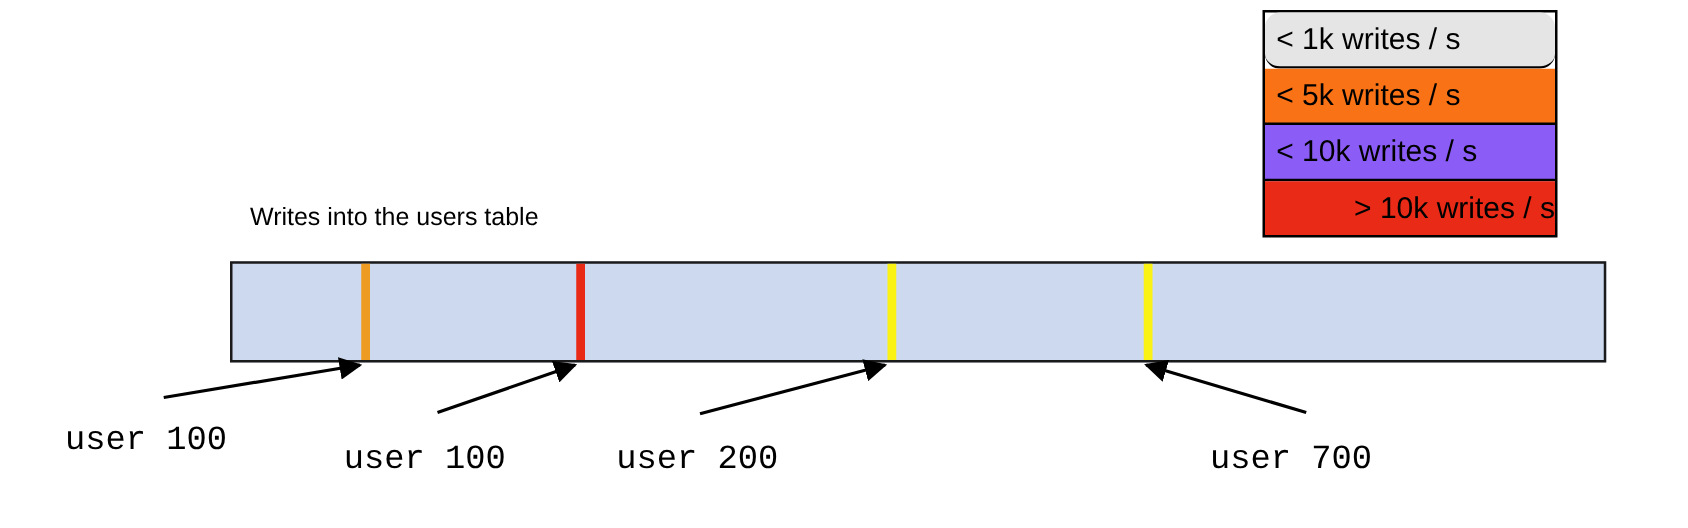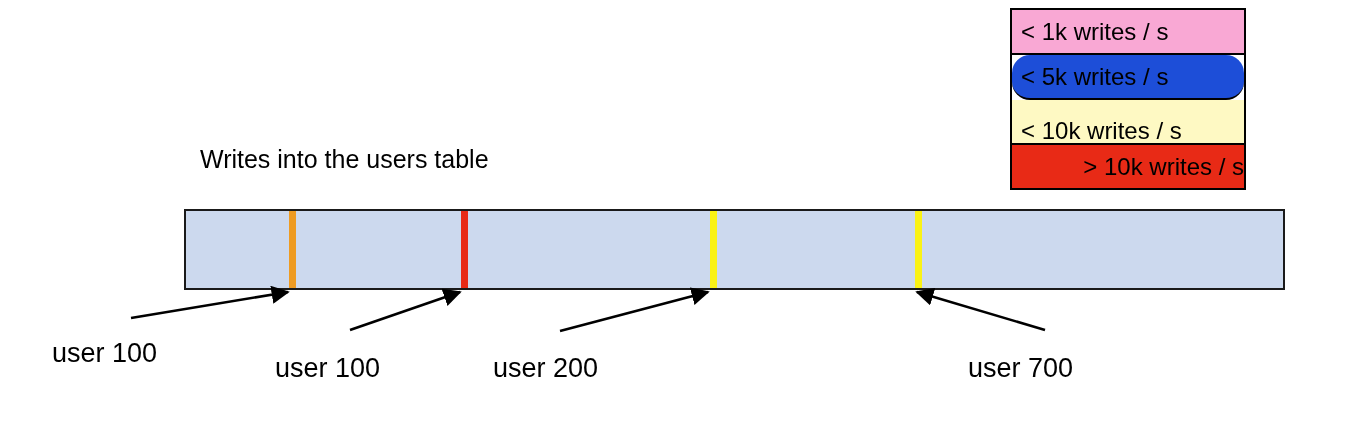--- a/index.html
+++ b/index.html
@@ -44,22 +44,22 @@
     font-size: 24px;
     line-height: 1;
     white-space: nowrap;
     letter-spacing: 0px;
   }
 
   
   #chart-title {
     position: absolute;
     left: 200px;
-    top: 147px;
-    font-size: 25px;
+    top: 164px;
+    font-size: 20px;
     line-height: 1;
     white-space: nowrap;
   }
 
   
   #users-bar {
     position: absolute;
     left: 184px;
     top: 209px;
     width: 1101px;
@@ -84,33 +84,34 @@
     height: 422px;
     pointer-events: none;
   }
 
   
   .user-label {
     position: absolute;
     font-size: 27px;
     line-height: 1;
     white-space: nowrap;
+    font-family: Liberation Mono, monospace;
   }
 </style>
 </head>
 <body>
 
 <div id="legend">
-  <div class="legend-row" style="background: #f9a8d4;">
+  <div class="legend-row" style="background: #e5e5e5; border-radius: 12px;">
     <span class="legend-label">&lt; 1k writes / s</span>
   </div>
-  <div class="legend-row" style="background: #1d4ed8; border-radius: 18px;">
+  <div class="legend-row" style="background: #f97316;">
     <span class="legend-label">&lt; 5k writes / s</span>
   </div>
-  <div class="legend-row" style="background: #fef9c3; align-items: flex-end;">
+  <div class="legend-row" style="background: #8b5cf6;">
     <span class="legend-label">&lt; 10k writes / s</span>
   </div>
   <div class="legend-row" style="background: rgb(232, 42, 22);">
     <span class="legend-label">&gt; 10k writes / s</span>
   </div>
 </div>
 
 <div id="chart-title">Writes into the users table</div>
 
 <div id="users-bar" style="background: rgb(204, 217, 238);">

